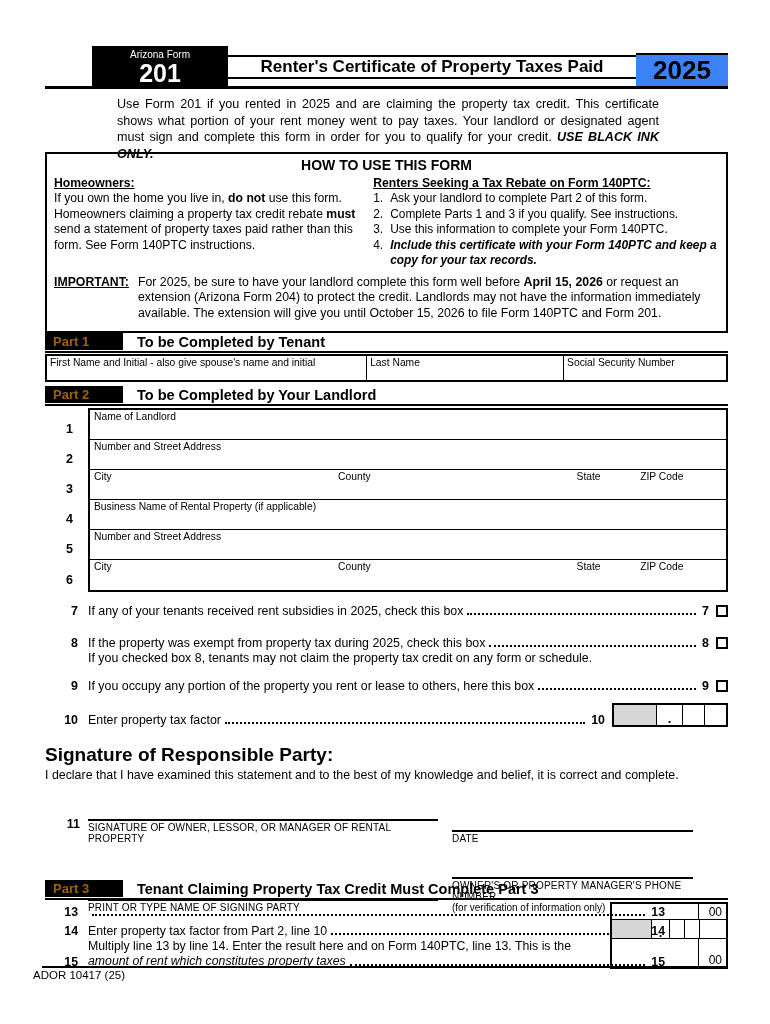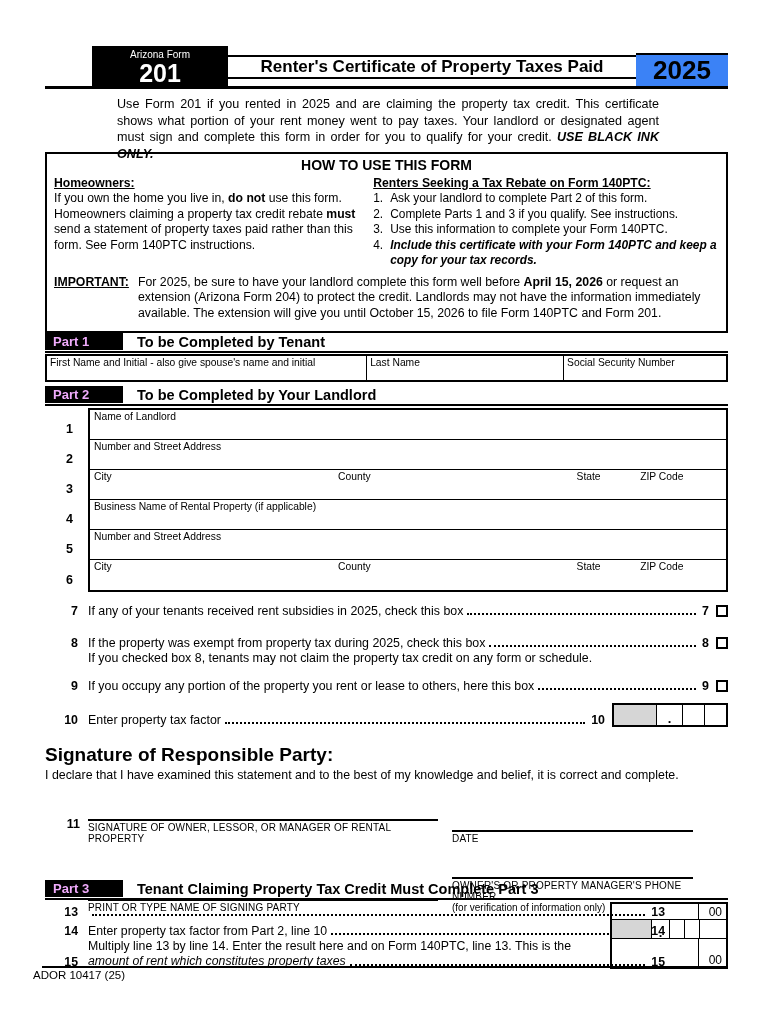--- a/index.html
+++ b/index.html
@@ -38,21 +38,21 @@
   .rlist-item { display:flex; font-size:11.9px; line-height:15.5px; }
   .rlist-item .rl-num { width:17px; flex:none; }
   .rlist-item .rl-text { flex:1; }
   .important { display:flex; margin-top:6px; }
   .imp-label { width:84px; flex:none; font-weight:bold; text-decoration:underline; font-size:12.3px; }
   .imp-text { flex:1; font-size:12.3px; line-height:15.5px; }
 
   
   .part { position:absolute; left:45px; right:42px; }
   .part-hdr { display:flex; align-items:flex-end; border-bottom:2.5px solid #000; padding-bottom:1px; }
-  .part-tag { background:#000; color:#f0abfc; font-weight:bold; font-size:13px; width:78px; padding:1px 0 1px 8px; }
+  .part-tag { background:#000; color:#a16207; font-weight:bold; font-size:13px; width:78px; padding:1px 0 1px 8px; }
   .part-title { font-weight:bold; font-size:14.5px; margin-left:14px; }
 
   
   .p1-table { display:flex; border:2px solid #000; height:28px; margin-top:1px; }
   .p1-cell { padding:1px 3px; font-size:10.3px; }
   .p1-c0 { width:47%; }
   .p1-c1 { width:29%; border-left:1.5px solid #000; }
   .p1-c2 { width:24%; border-left:1.5px solid #000; }
 
   

